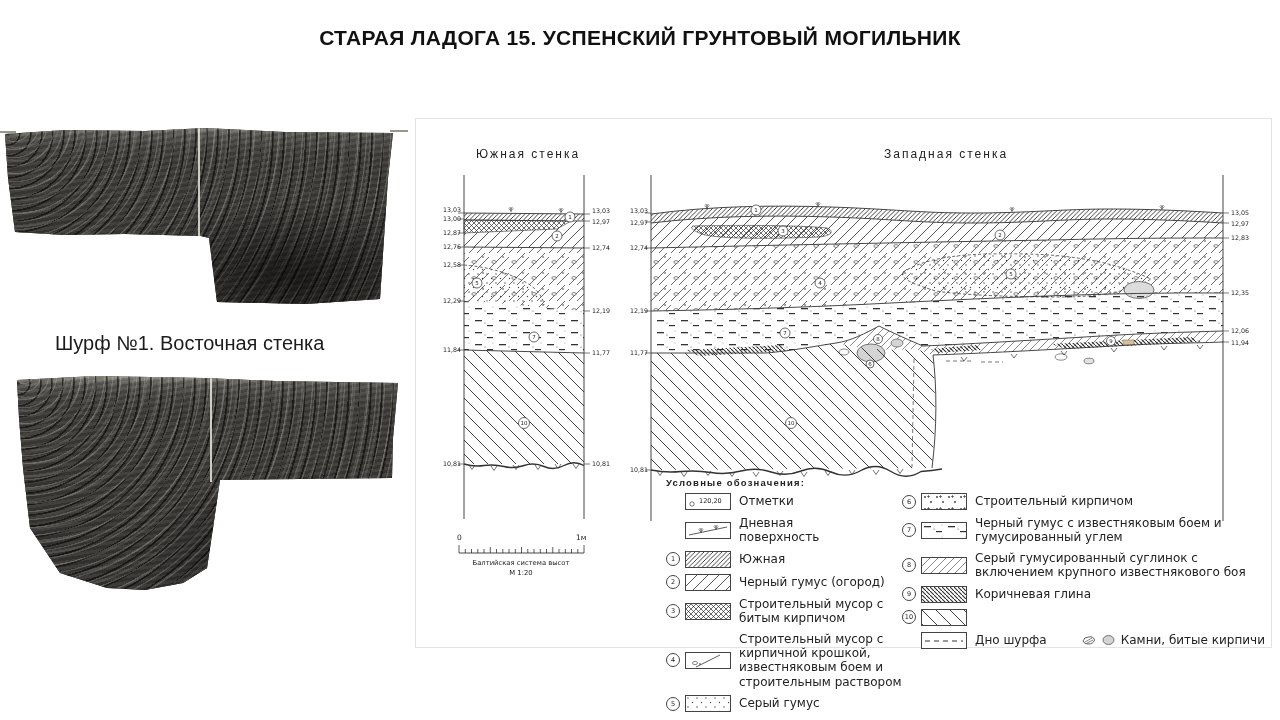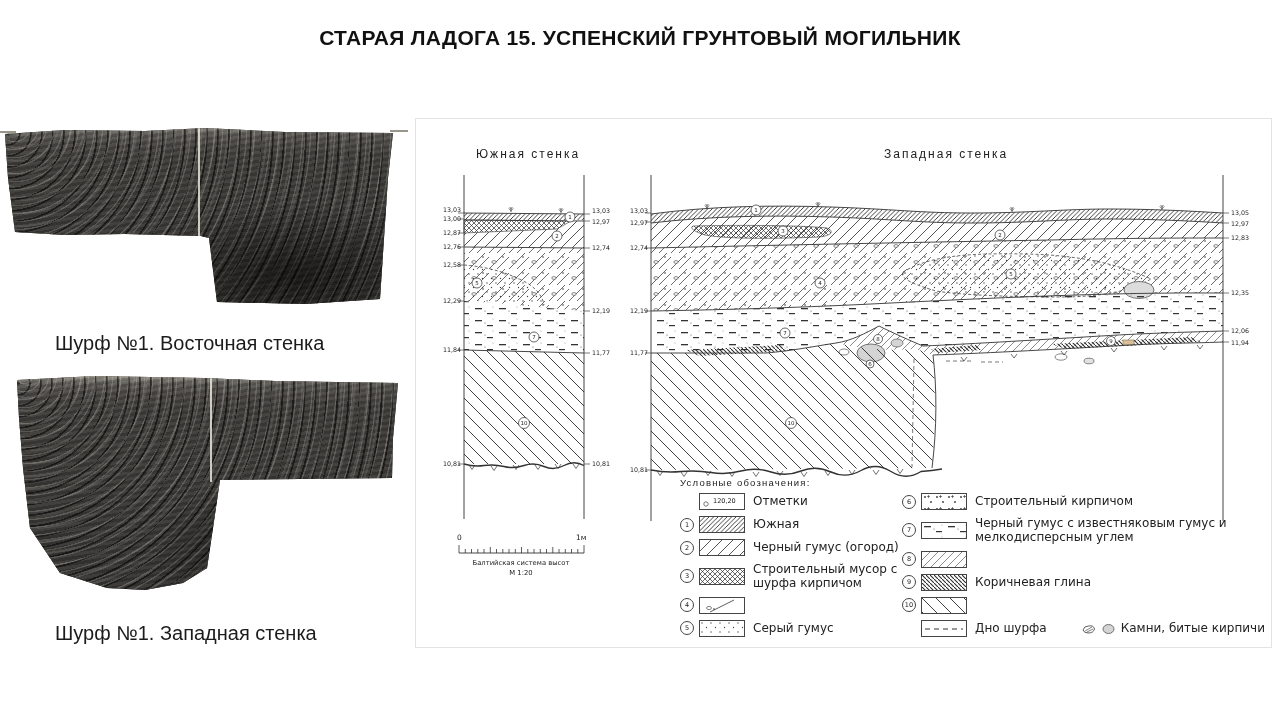--- a/index.html
+++ b/index.html
@@ -40,21 +40,21 @@
   .lcol{position:absolute;display:flex;flex-direction:column;}
   .lrow{display:flex;align-items:center;margin-bottom:6px;min-height:16px;}
   .lrow .num{width:12px;height:12px;border:1px solid #444;border-radius:50%;
     font-size:6.5px;display:flex;align-items:center;justify-content:center;color:#222;
     flex:0 0 auto;font-family:"DejaVu Sans",sans-serif;}
   .lrow .num.empty{border-color:transparent;}
   .lrow .sym{width:44px;height:15px;border:1px solid #444;margin:0 8px 0 5px;flex:0 0 auto;
     background:#fff;position:relative;}
   .lrow .sym svg{display:block;width:100%;height:100%;}
   .lrow .lbl{font-size:12px;line-height:1.2;color:#222;font-family:"DejaVu Sans",sans-serif;}
-  .stones{display:flex;align-items:flex-end;gap:5px;margin-left:34px;}
+  .stones{display:flex;align-items:center;gap:5px;margin-left:34px;}
 </style>
 </head>
 <body>
 
 <div class="stage">
 
   <svg width="0" height="0" style="position:absolute">
     <defs>
       <pattern id="hp1" width="4.5" height="4.5" patternUnits="userSpaceOnUse">
         <path d="M0,4.5 L4.5,0" stroke="#2b2b2b" stroke-width="0.9"></path>
@@ -111,21 +111,20 @@
        clip-path:polygon(0px 16px,60px 12px,140px 13px,200px 10px,280px 14px,388px 15px,383px 60px,375px 181px,300px 186px,212px 184px,204px 120px,196px 118px,120px 116px,60px 117px,10px 114px,3px 60px);">
     <div class="tape" style="left:193px;top:8px;height:112px;"></div>
   </div>
   <div class="caption" style="left:55px;top:332px;">Шурф №1. Восточная стенка</div>
 
   <div class="photo" style="left:15px;top:368px;width:395px;height:235px;
        background-color:#343331;
        clip-path:polygon(2px 12px,80px 8px,190px 10px,260px 13px,383px 15px,378px 70px,377px 110px,205px 112px,198px 160px,192px 200px,168px 215px,130px 222px,92px 220px,45px 205px,15px 160px,8px 100px,4px 50px);">
     <div class="tape" style="left:195px;top:6px;height:108px;"></div>
   </div>
-  <div class="caption" style="left:55px;top:622px;">Шурф №1. Западная стенка</div>
 
   <div class="panel">
 
     <div class="sec-title" style="left:60px;top:28px;text-align:right;">Южная стенка</div>
     <div class="sec-title" style="left:468px;top:28px;">Западная стенка</div>
 
     <svg class="dsvg" style="left:33px;top:54px;" width="150" height="350" viewBox="0 0 150 350">
       <line class="edge" x1="15" y1="2" x2="15" y2="346"></line>
       <line class="edge" x1="135" y1="2" x2="135" y2="346"></line>
       <g>
@@ -285,34 +284,45 @@
 
     <svg class="dsvg scale-svg" style="left:38px;top:412px;" width="145" height="50" viewBox="0 0 145 50">
       <text x="3" y="9" font-size="7.5">0</text>
       <text x="122" y="9" font-size="7.5">1м</text>
       <path d="M5,22 H130" stroke="#333" stroke-width="0.9" fill="none"></path>
       <path d="M5,22 v-8 M11.3,22 v-4 M17.5,22 v-4 M23.8,22 v-4 M30,22 v-4 M36.3,22 v-6 M42.5,22 v-4 M48.8,22 v-4 M55,22 v-4 M61.3,22 v-4 M67.5,22 v-6 M73.8,22 v-4 M80,22 v-4 M86.3,22 v-4 M92.5,22 v-4 M98.8,22 v-6 M105,22 v-4 M111.3,22 v-4 M117.5,22 v-4 M123.8,22 v-4 M130,22 v-8" stroke="#333" stroke-width="0.8" fill="none"></path>
       <text x="67" y="34" font-size="6.8" text-anchor="middle">Балтийская система высот</text>
       <text x="67" y="44" font-size="6.8" text-anchor="middle">М 1:20</text>
     </svg>
 
-    <div class="legend-title" style="left:264px;top:358px;">Условные обозначения:</div>
-
-    <div class="lcol" style="left:264px;top:374px;width:238px;">
+    <div class="legend-title" style="left:250px;top:358px;font-weight:bold;">Условные обозначения:</div>
+
+    <div class="lcol" style="left:250px;top:374px;width:238px;">
       <div class="lrow">
         <span class="num empty"></span>
         <span class="sym">
           <svg viewBox="0 0 44 15">
               <circle cx="6" cy="10" r="2.2" fill="none" stroke="#444" stroke-width="0.7"></circle>
           <text x="13" y="9" font-size="6.5" font-family="DejaVu Sans" fill="#222">120,20</text>
             </svg>
         </span>
         <span class="lbl">Отметки</span>
       </div>
       <div class="lrow">
+        <span class="num empty"></span>
+        <span class="sym">
+          <svg viewBox="0 0 44 15">
+              <path d="M3,12 L41,4" stroke="#333" stroke-width="0.8" fill="none"></path>
+          <use href="#bm" x="15" y="10"></use>
+              <use href="#bm" x="30" y="7"></use>
+            </svg>
+        </span>
+        <span class="lbl" style="width:90px">Дневная поверхность</span>
+      </div>
+      <div class="lrow">
         <span class="num">1</span>
         <span class="sym">
             <svg viewBox="0 0 44 15">
               <rect width="44" height="15" fill="url(#hp1)"></rect>
             </svg>
           </span>
         <span class="lbl">Южная</span>
       </div>
       <div class="lrow">
         <span class="num">2</span>
@@ -323,31 +333,32 @@
           </span>
         <span class="lbl">Черный гумус (огород)</span>
       </div>
       <div class="lrow">
         <span class="num">3</span>
         <span class="sym">
             <svg viewBox="0 0 44 15">
               <rect width="44" height="15" fill="url(#hp3)"></rect>
             </svg>
           </span>
-        <span class="lbl">Строительный мусор с шурфа кирпичом</span>
+        <span class="lbl">Строительный мусор с битым кирпичом</span>
       </div>
       <div class="lrow">
         <span class="num">4</span>
         <span class="sym">
           <svg viewBox="0 0 44 15">
               <path d="M10,14 L34,2" stroke="#333" stroke-width="0.8"></path>
           <ellipse cx="9" cy="10" rx="2.5" ry="1.6" fill="#fff" stroke="#333" stroke-width="0.6"></ellipse>
           <circle cx="14" cy="11" r="0.8" fill="#333"></circle>
             </svg>
         </span>
+        <span class="lbl">Строительный мусор с кирпичной крошкой, известняковым боем и строительным раствором</span>
       </div>
       <div class="lrow">
         <span class="num">5</span>
         <span class="sym">
             <svg viewBox="0 0 44 15">
               <rect width="44" height="15" fill="url(#hp5)"></rect>
             </svg>
           </span>
         <span class="lbl">Серый гумус</span>
       </div>
@@ -363,29 +374,30 @@
           </span>
         <span class="lbl">Строительный кирпичом</span>
       </div>
       <div class="lrow">
         <span class="num">7</span>
         <span class="sym">
             <svg viewBox="0 0 44 15">
               <rect width="44" height="15" fill="url(#hp7)"></rect>
             </svg>
           </span>
-        <span class="lbl">Черный гумус с известняковым гумус и мелкодисперсным углем</span>
+        <span class="lbl">Черный гумус с известняковым боем и гумусированный углем</span>
       </div>
       <div class="lrow">
         <span class="num">8</span>
         <span class="sym">
             <svg viewBox="0 0 44 15">
               <rect width="44" height="15" fill="url(#hp8)"></rect>
             </svg>
           </span>
+        <span class="lbl">Серый гумусированный суглинок с включением крупного известнякового боя</span>
       </div>
       <div class="lrow">
         <span class="num">9</span>
         <span class="sym">
             <svg viewBox="0 0 44 15">
               <rect width="44" height="15" fill="url(#hp9)"></rect>
             </svg>
           </span>
         <span class="lbl">Коричневая глина</span>
       </div>

